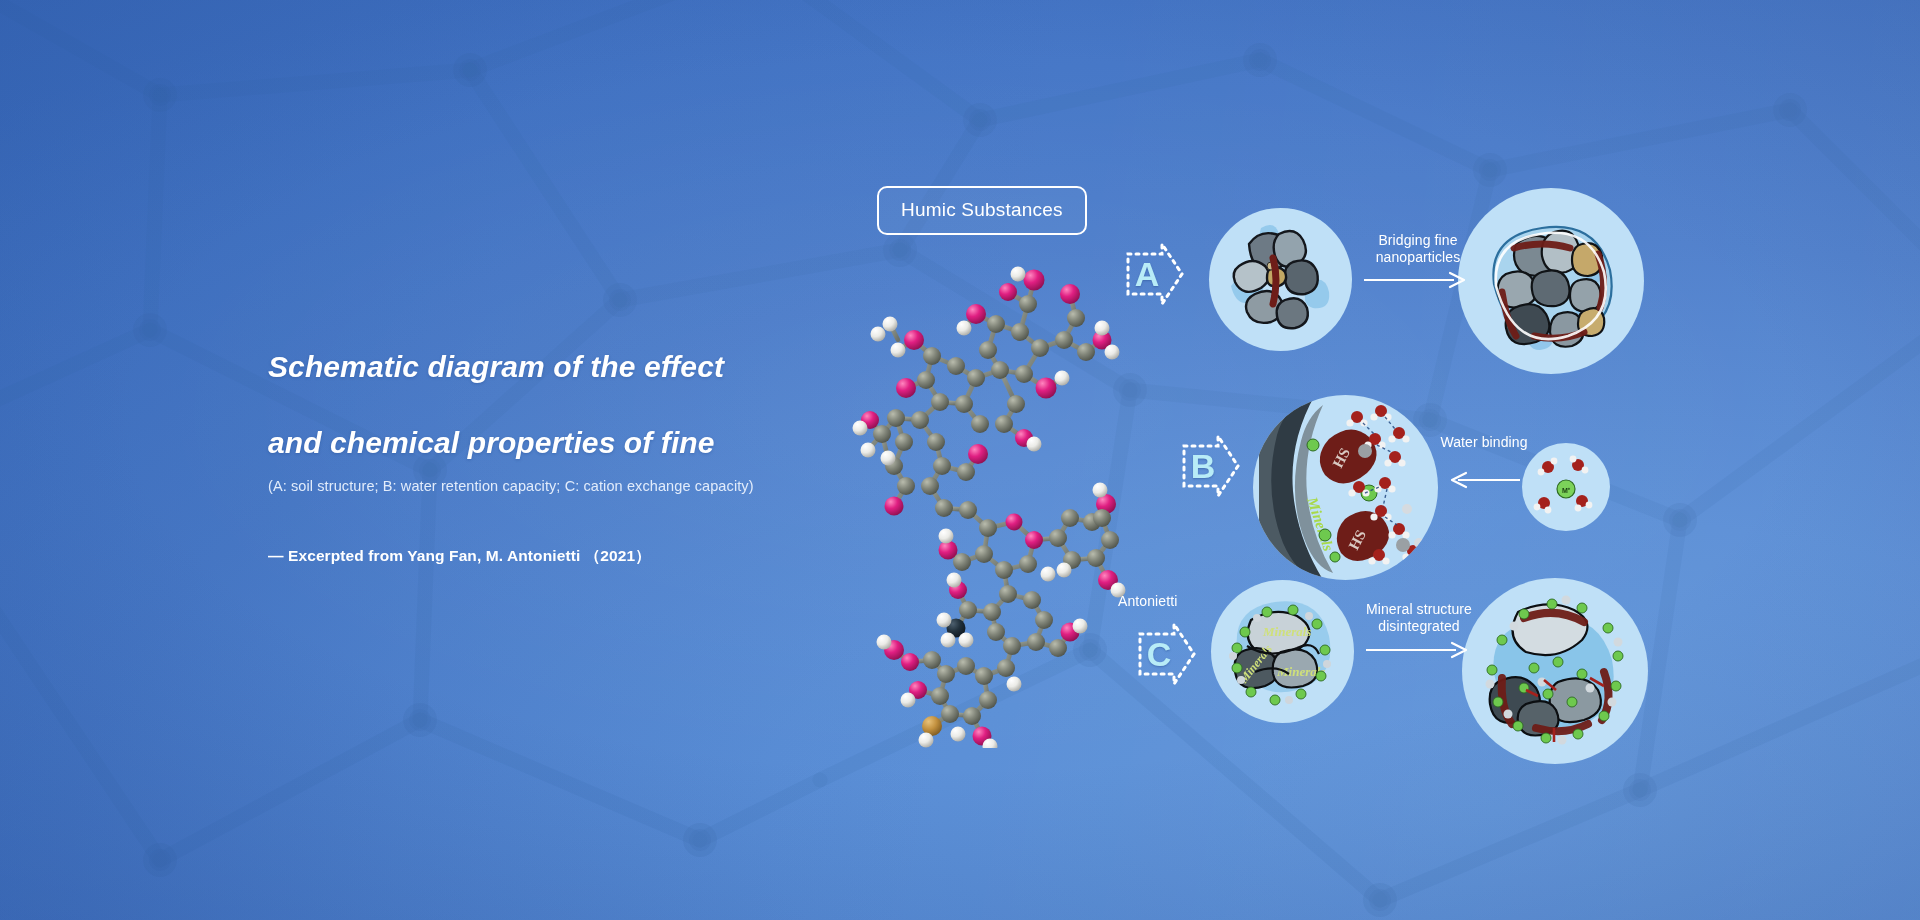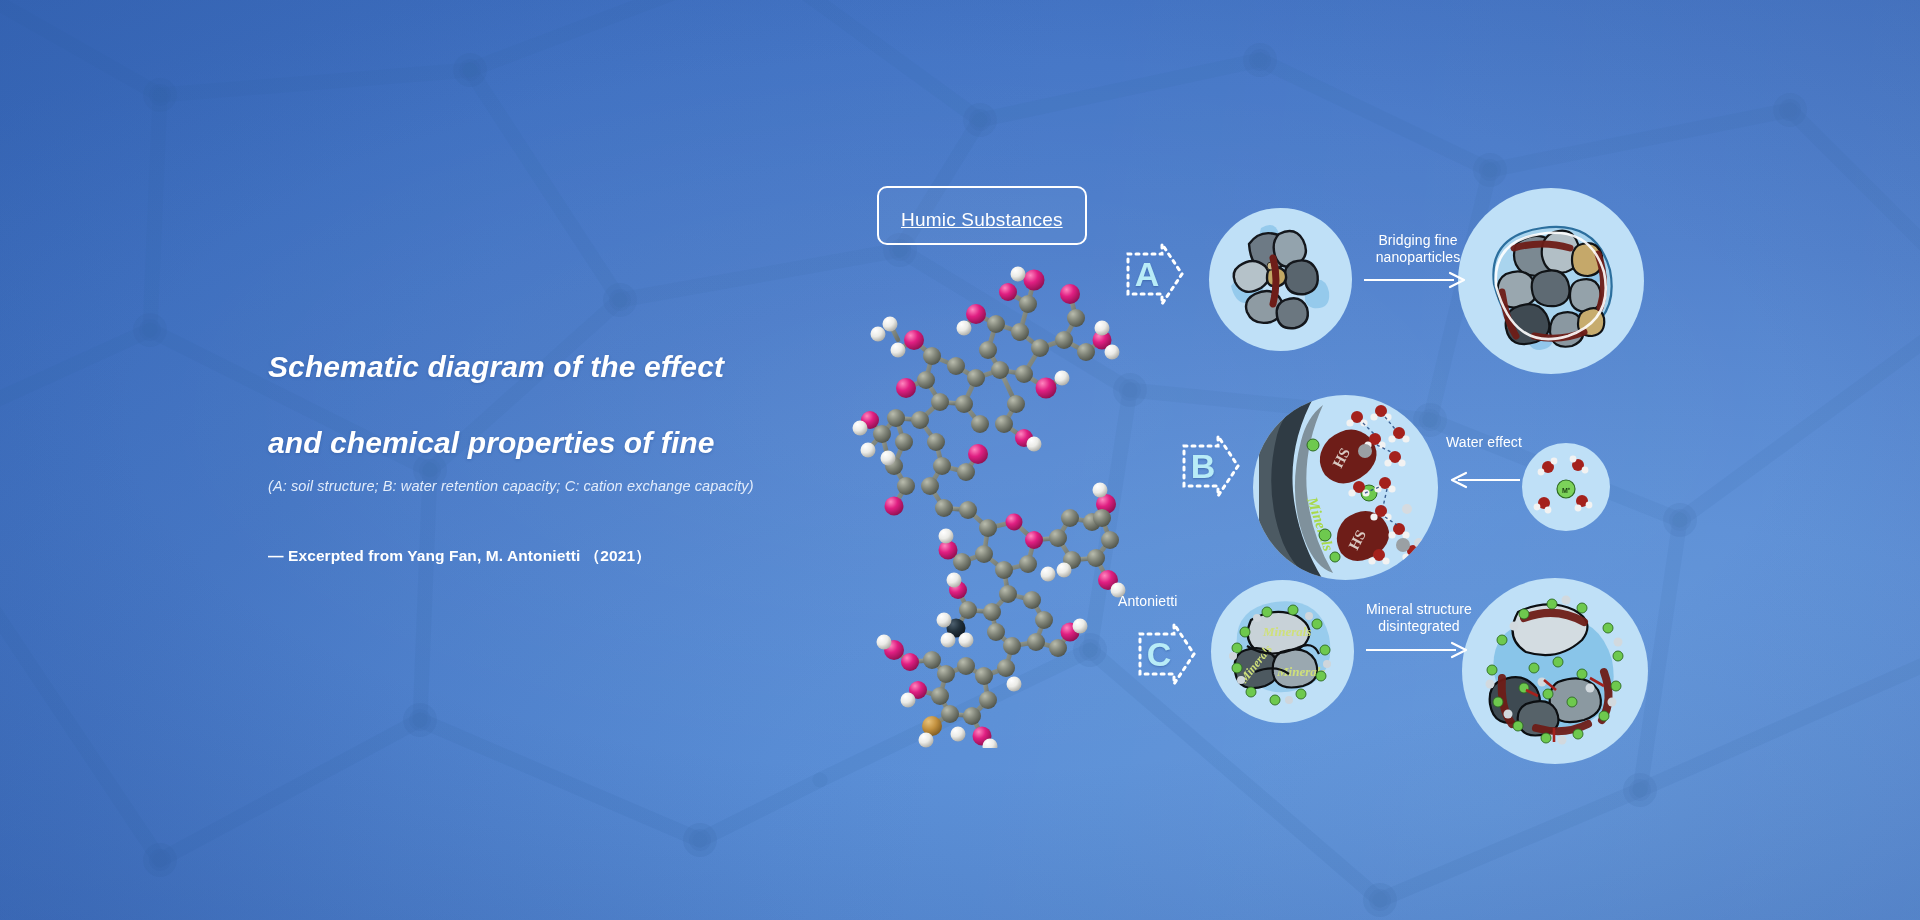--- a/index.html
+++ b/index.html
@@ -31,36 +31,35 @@
   
   .left-block{position:absolute;left:268px;top:348px;width:640px;}
   .headline{
     color:#ffffff;font-size:30px;line-height:38px;font-weight:bold;
     letter-spacing:.1px;margin:0;
     text-shadow:0 1px 3px rgba(24,58,125,.30);
     font-style:italic;
   }
   .subcaption{
     margin:14px 0 0 0;color:#e2ecfb;font-size:14.5px;line-height:20px;
-    font-weight:normal;letter-spacing:.1px;font-style:italic;
+    font-weight:normal;letter-spacing:.1px;
   }
   .attribution{
     margin:50px 0 0 0;color:#ffffff;font-size:15.5px;font-weight:bold;
     letter-spacing:.1px;
   }
 
   
   .hs-pill{
     position:absolute;left:877px;top:186px;
-    padding:21px 22px 12px 22px;
+    padding:11px 22px 12px 22px;
     border:2px solid #ffffff;border-radius:10px;
     color:#ffffff;font-size:19px;letter-spacing:.2px;
     background:rgba(255,255,255,.04);
     white-space:nowrap;
-    text-decoration:underline;
   }
 
   
   .molecule{position:absolute;left:848px;top:228px;width:330px;height:520px;}
 
   
   .badge{position:absolute;width:62px;height:68px;}
   .badge .glyph{
     position:absolute;left:0;top:0;width:46px;height:68px;
     display:flex;align-items:center;justify-content:center;
@@ -741,18 +740,18 @@
     <path d="M72,12 L10,12" stroke="#ffffff" stroke-width="2.2" fill="none"></path>
     <path d="M18,5 L4,12 L18,19" stroke="#ffffff" stroke-width="2.2" fill="none" stroke-linecap="round" stroke-linejoin="round"></path>
   </svg>
   <svg class="conn" id="conn-c" viewBox="0 0 104 24">
     <path d="M0,12 L90,12" stroke="#ffffff" stroke-width="2.2" fill="none"></path>
     <path d="M86,5 L100,12 L86,19" stroke="#ffffff" stroke-width="2.2" fill="none" stroke-linecap="round" stroke-linejoin="round"></path>
   </svg>
 
   <div class="conn-label" id="lbl-a">Bridging fine
 nanoparticles</div>
-  <div class="conn-label" id="lbl-b">Water effect</div>
+  <div class="conn-label" id="lbl-b">Water binding</div>
   <div class="conn-label" id="lbl-c">Mineral structure
 disintegrated</div>
   <div class="conn-label" id="lbl-cementation">Antonietti</div>
 
 </div>
 
 </body></html>

